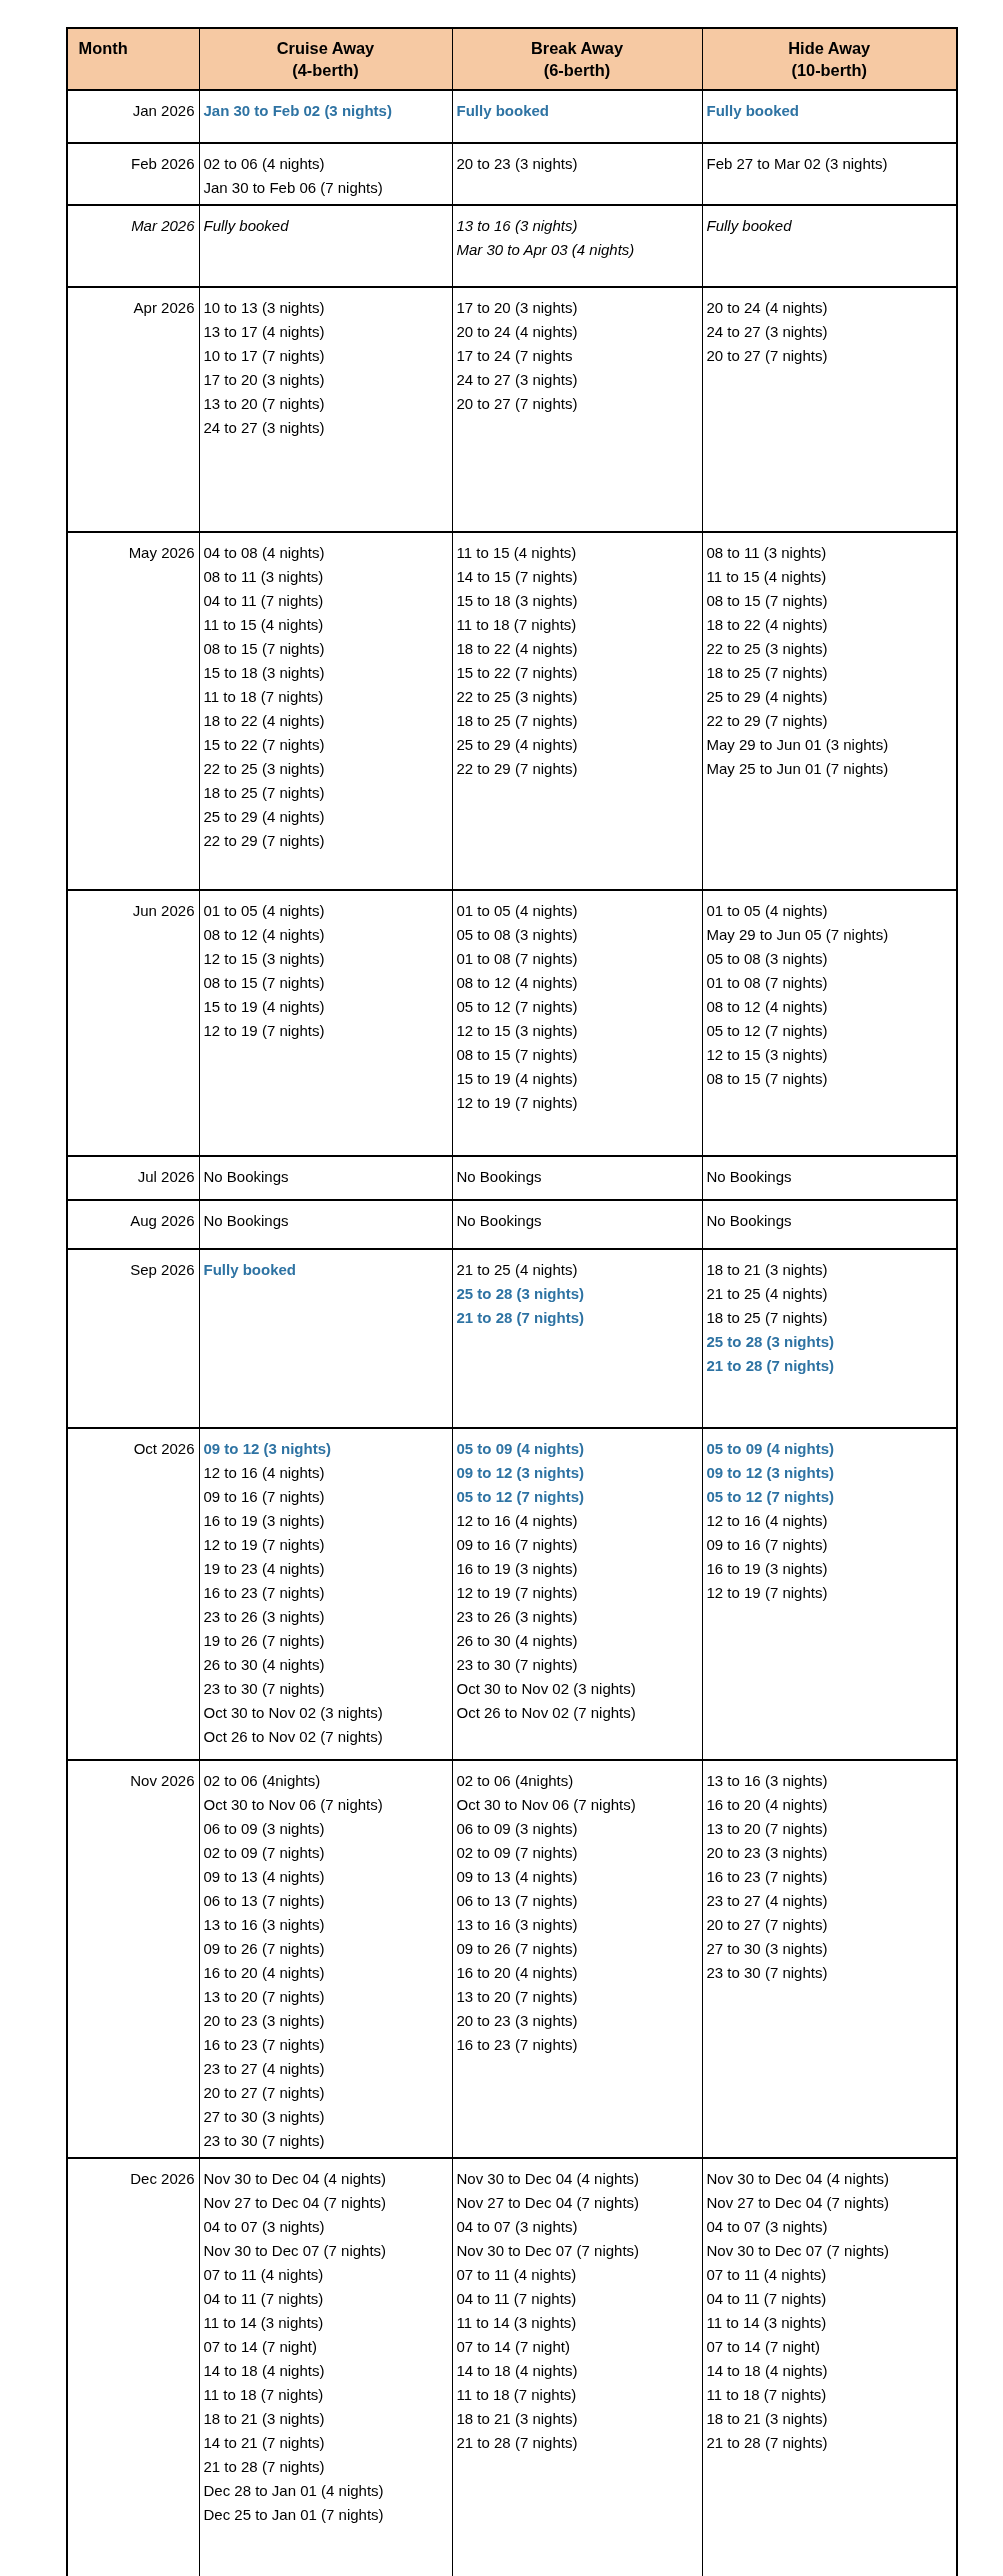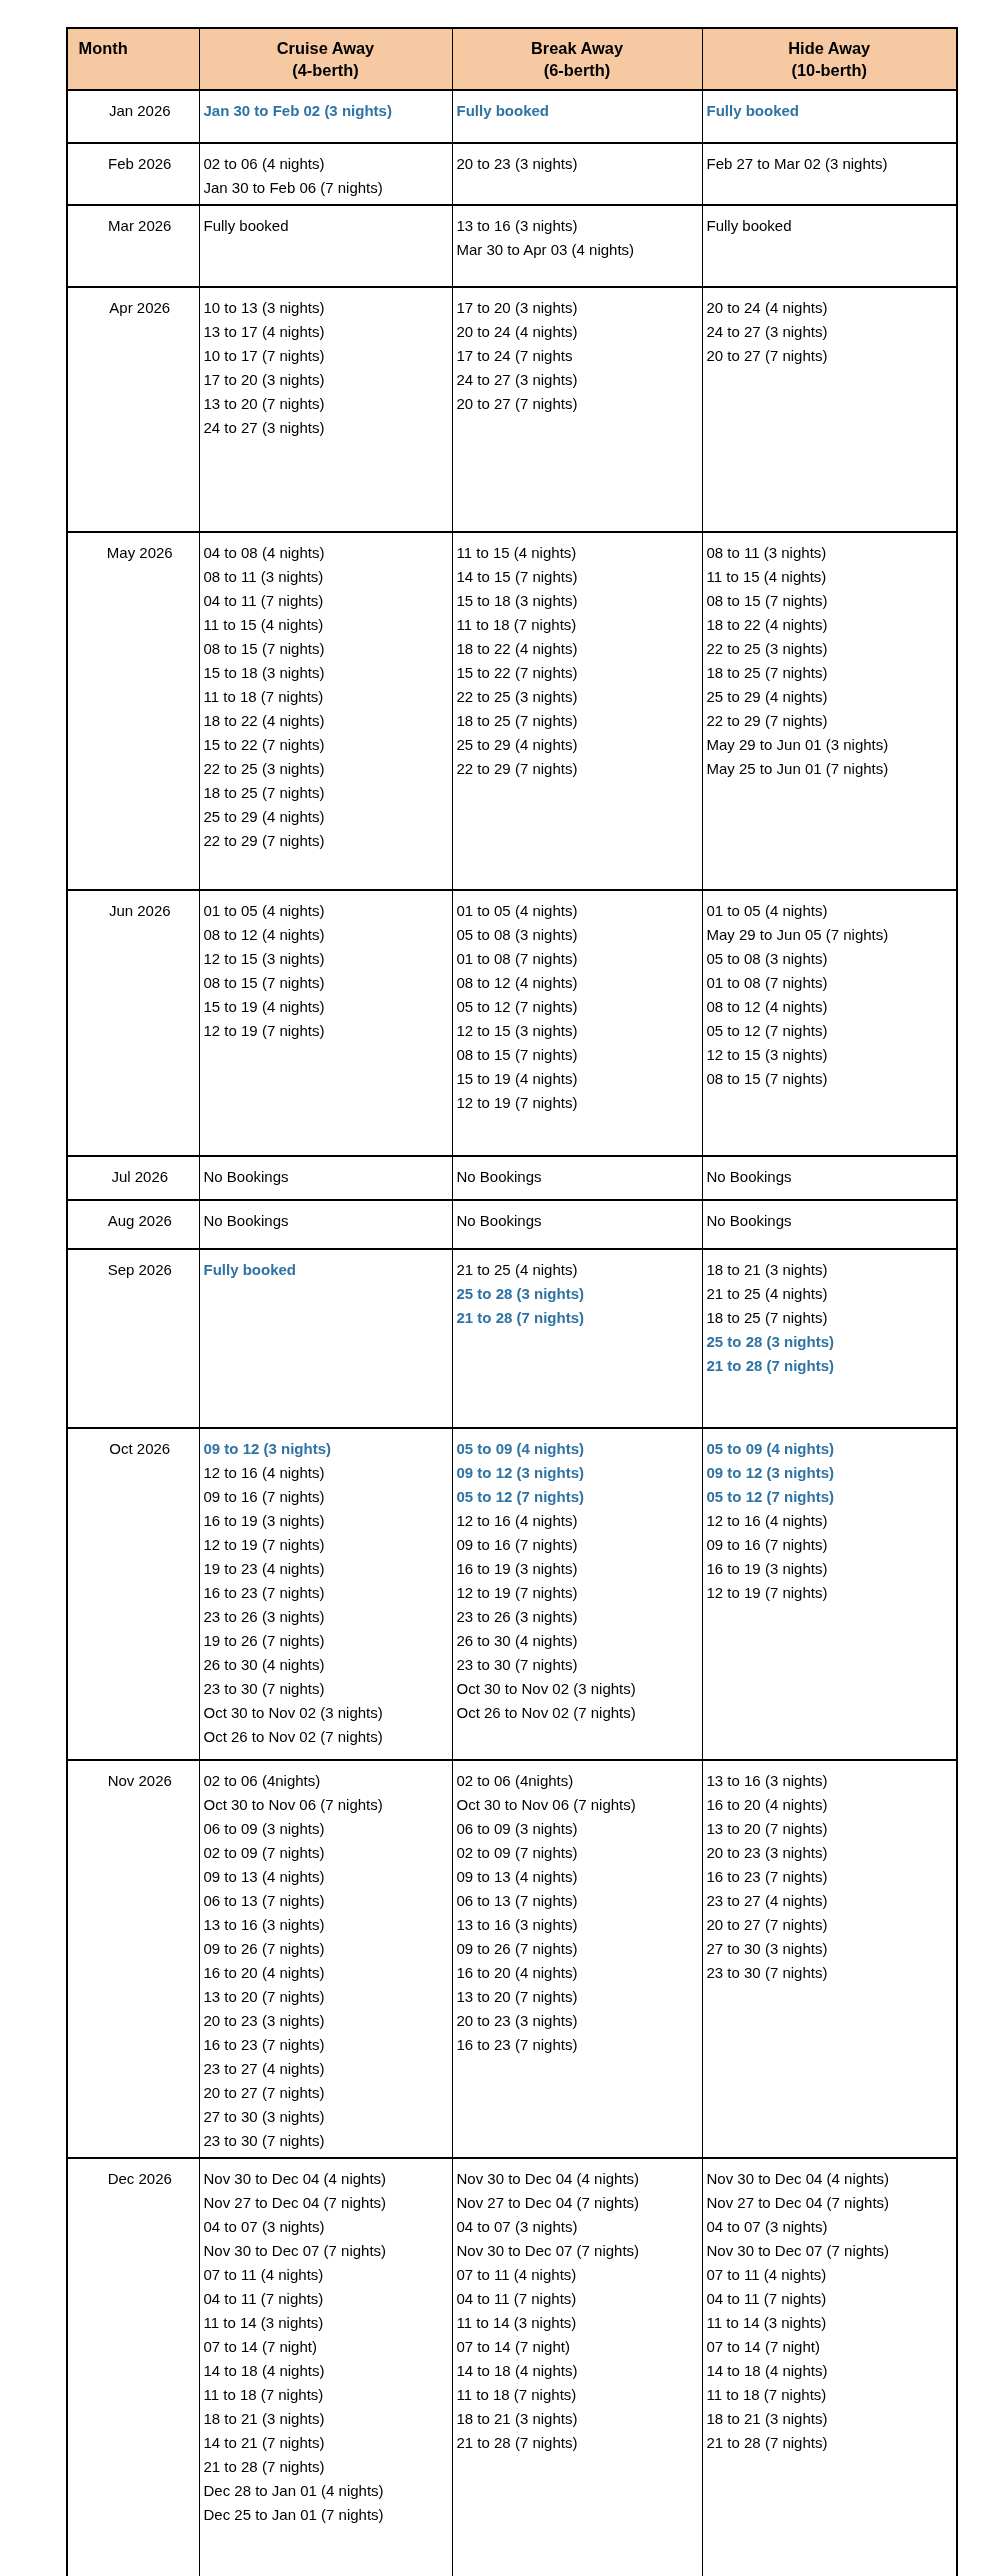--- a/index.html
+++ b/index.html
@@ -23,28 +23,28 @@
     border-top:2px solid #000; border-bottom:2px solid #000;
     vertical-align:top; padding:8px 4px 4px 4px;
   }
   thead th {
     background:var(--header-fill);
     font-size:16.4px; font-weight:bold; line-height:22px;
     text-align:center; height:62px;
   }
   thead th.month-head { text-align:left; padding-left:10.5px; }
   td.month-cell {
-    font-size:15px; line-height:24px; text-align:center; padding-left:17px;
+    font-size:15px; line-height:24px; text-align:right; padding-left:17px;
   }
   td.data-cell { text-align:left; }
   .entry { font-size:15px; line-height:24px; white-space:nowrap; }
   .entry.hl { color:var(--accent); font-weight:bold; }
   tbody tr:nth-of-type(1)  { height:53px; }
   tbody tr:nth-of-type(2)  { height:56px; }
-  tbody tr:nth-of-type(3)  { height:82px; }
+  tbody tr:nth-of-type(3)  { height:82px;font-style:italic; }
   tbody tr:nth-of-type(4)  { height:245px; }
   tbody tr:nth-of-type(5)  { height:358px; }
   tbody tr:nth-of-type(6)  { height:266px; }
   tbody tr:nth-of-type(7)  { height:44px; }
   tbody tr:nth-of-type(8)  { height:49px; }
   tbody tr:nth-of-type(9)  { height:179px;border-radius:15px; }
   tbody tr:nth-of-type(10) { height:332px; }
   tbody tr:nth-of-type(11) { height:375px; }
   tbody tr:nth-of-type(12) { height:434px; }
   tfoot td {

